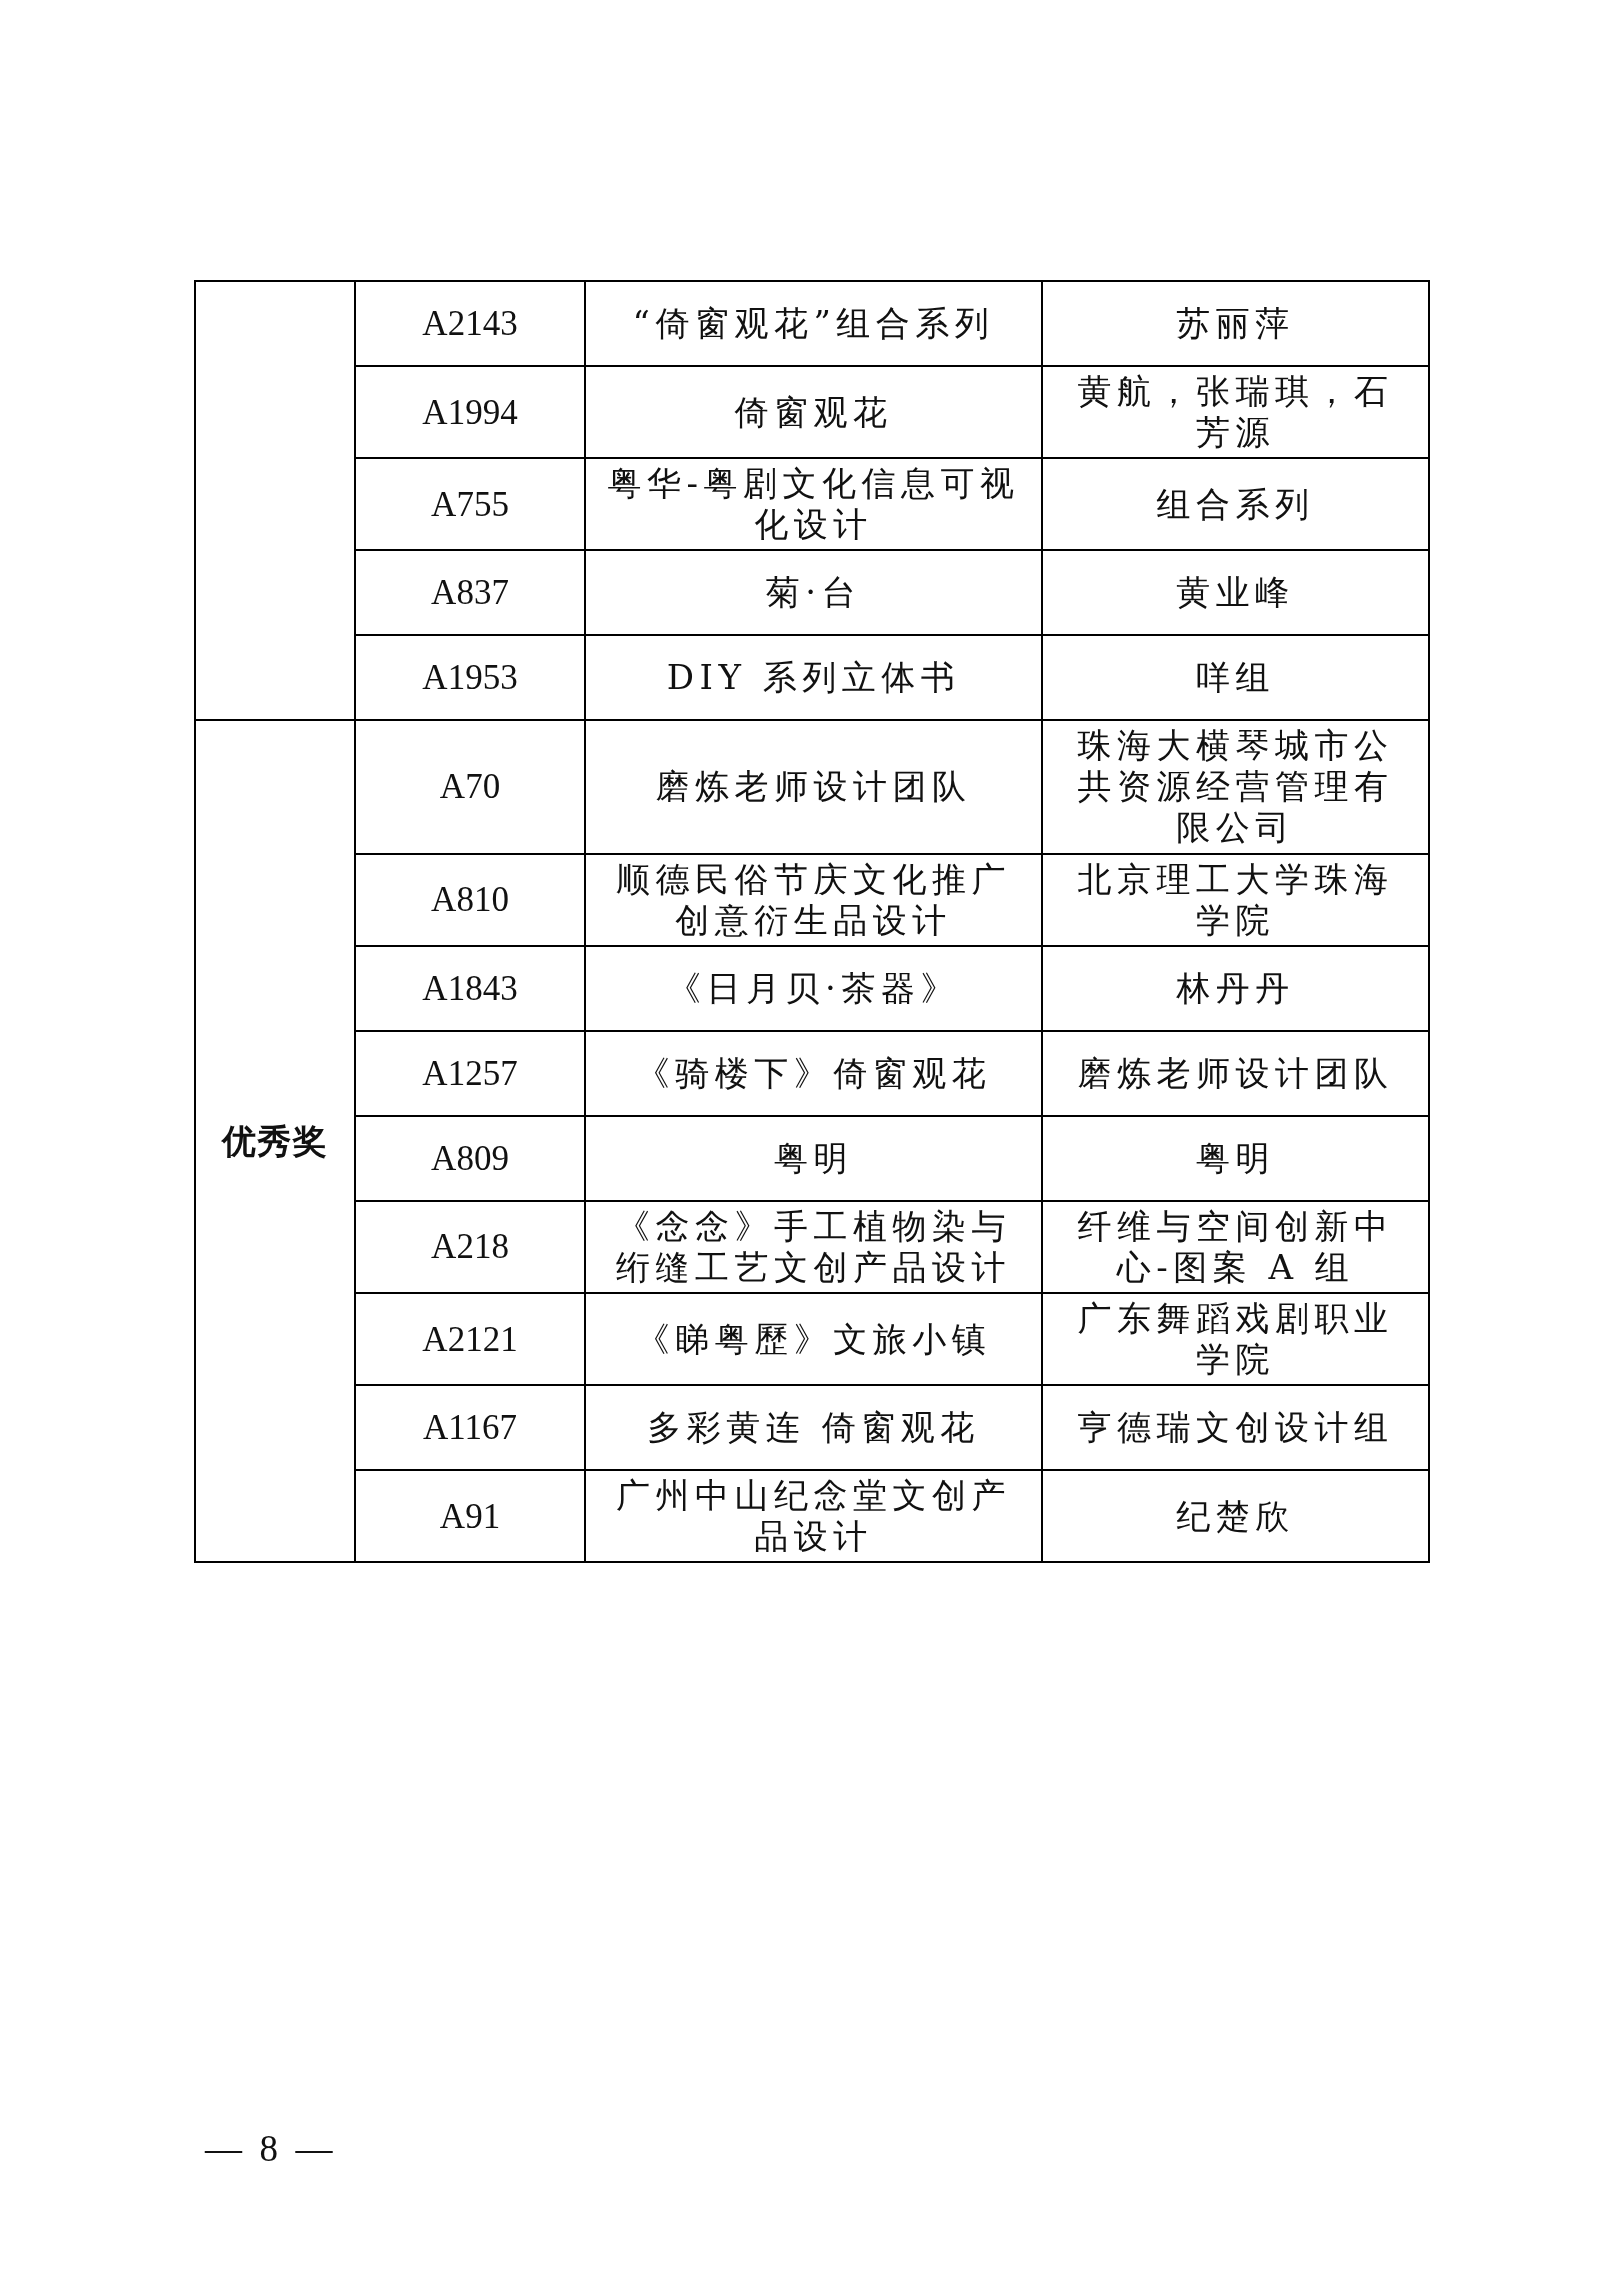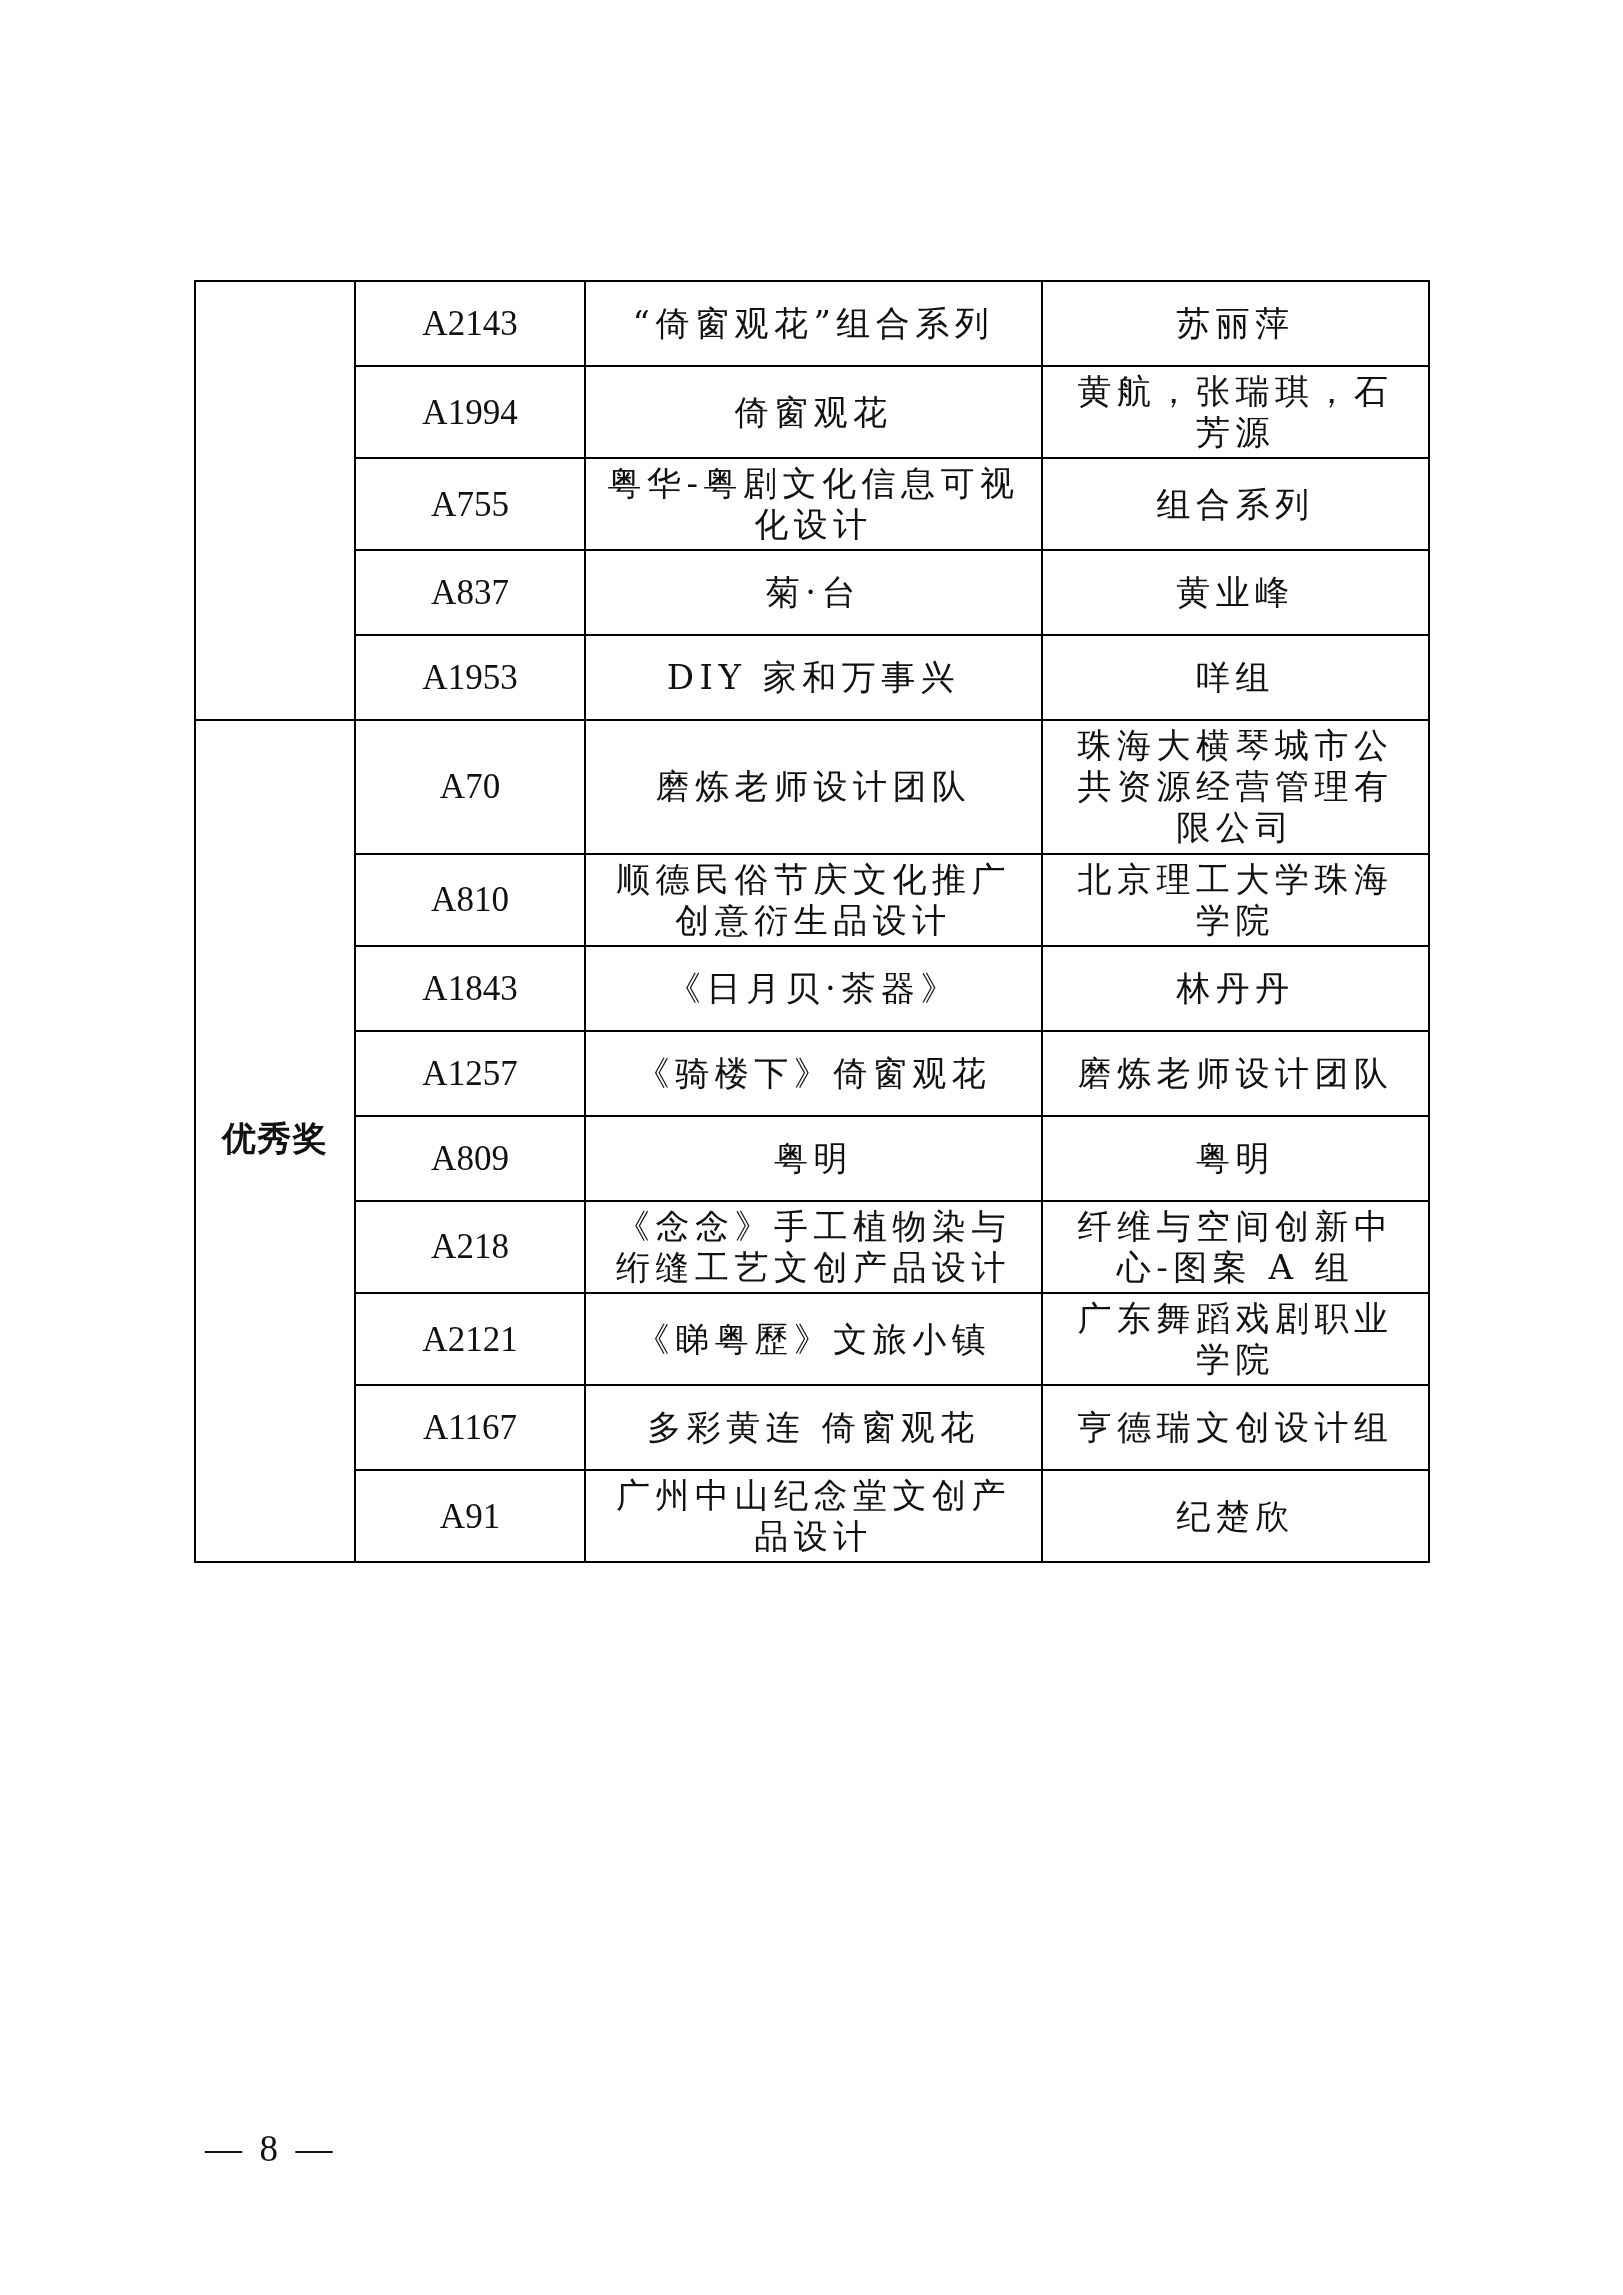--- a/index.html
+++ b/index.html
@@ -4,21 +4,21 @@
 <style>
   html, body { margin: 0; padding: 0; background: #ffffff; }
   body { width: 1623px; height: 2295px; position: relative; overflow: hidden;
          font-family: "DejaVu Serif", "Liberation Serif", serif; color: #111; }
   .page-table { position: absolute; left: 194px; top: 280px; width: 1234px;
                 border-collapse: collapse; table-layout: fixed; }
   .page-table td { border: 2.7px solid #000; text-align: center; vertical-align: middle;
                    padding: 4.1px 16.4px; font-size: 34px; line-height: 41px; letter-spacing: 5.5px;
                    height: 85px; box-sizing: border-box; word-break: break-all; }
   .page-table td.id-cell { font-family: "Liberation Serif", "DejaVu Serif", serif; letter-spacing: 0; font-size: 35px; }
-  .page-table td.award-cell { font-family: Liberation Mono, monospace; font-weight: bold; letter-spacing: 1.4px; font-size: 34px; }
+  .page-table td.award-cell { font-family: Liberation Serif, serif; font-weight: bold; letter-spacing: 1.4px; font-size: 34px; }
   col.c1 { width: 160px; } col.c2 { width: 230px; } col.c3 { width: 457px; } col.c4 { width: 387px; }
   .page-number { position: absolute; left: 205px; top: 2127px; font-size: 37px;
                  font-family: "Liberation Serif", "DejaVu Serif", serif; letter-spacing: 4.1px; }
 </style>
 </head>
 <body>
 
 <table class="page-table">
   <colgroup>
       <col class="c1">
@@ -43,21 +43,21 @@
       <td>粤华-粤剧文化信息可视化设计</td>
       <td>组合系列</td>
     </tr>
     <tr>
       <td class="id-cell">A837</td>
       <td>菊·台</td>
       <td>黄业峰</td>
     </tr>
     <tr>
       <td class="id-cell">A1953</td>
-      <td>DIY 家和万事兴</td>
+      <td>DIY 系列立体书</td>
       <td>咩组</td>
     </tr>
 
     <tr>
       <td class="award-cell" rowspan="9">优秀奖</td>
       <td class="id-cell">A70</td>
       <td>磨炼老师设计团队</td>
       <td>珠海大横琴城市公共资源经营管理有限公司</td>
     </tr>
     <tr>

